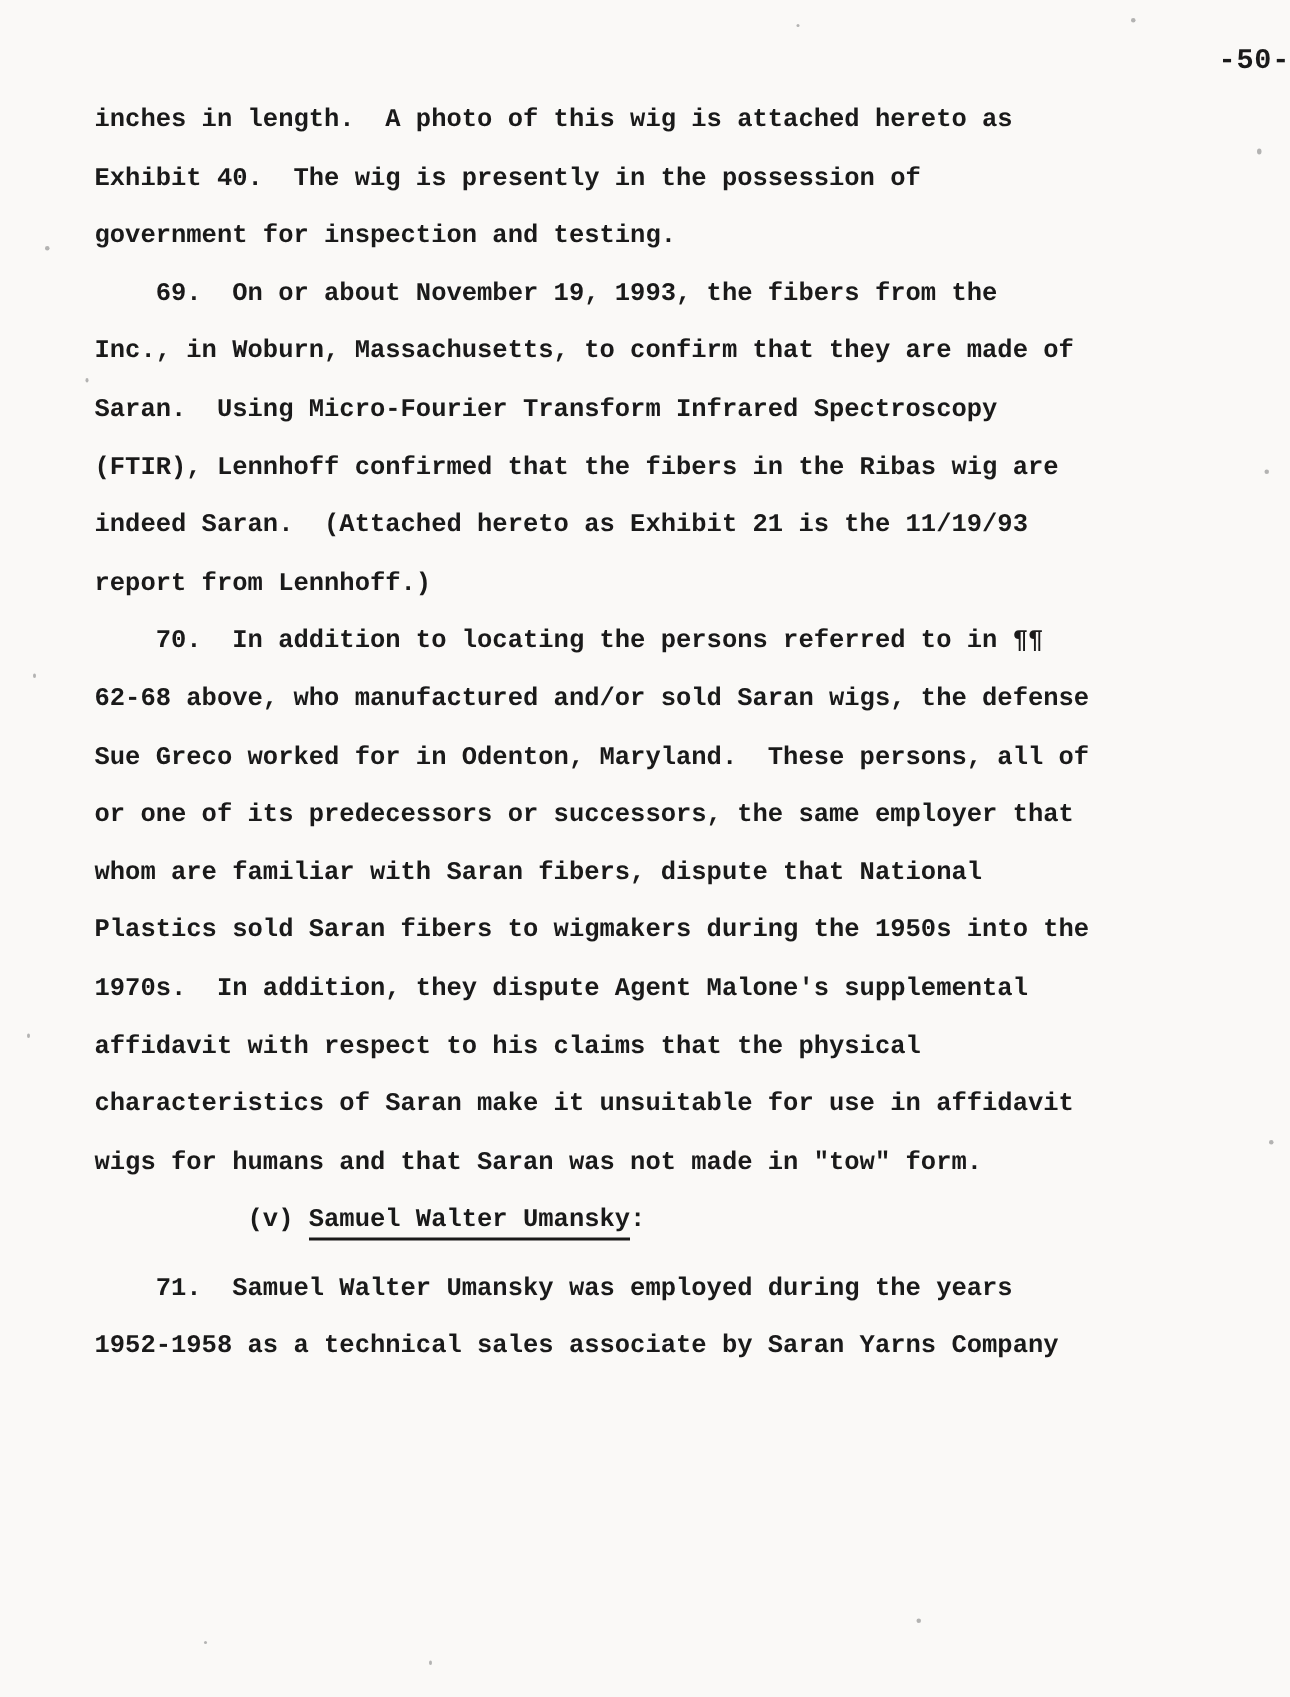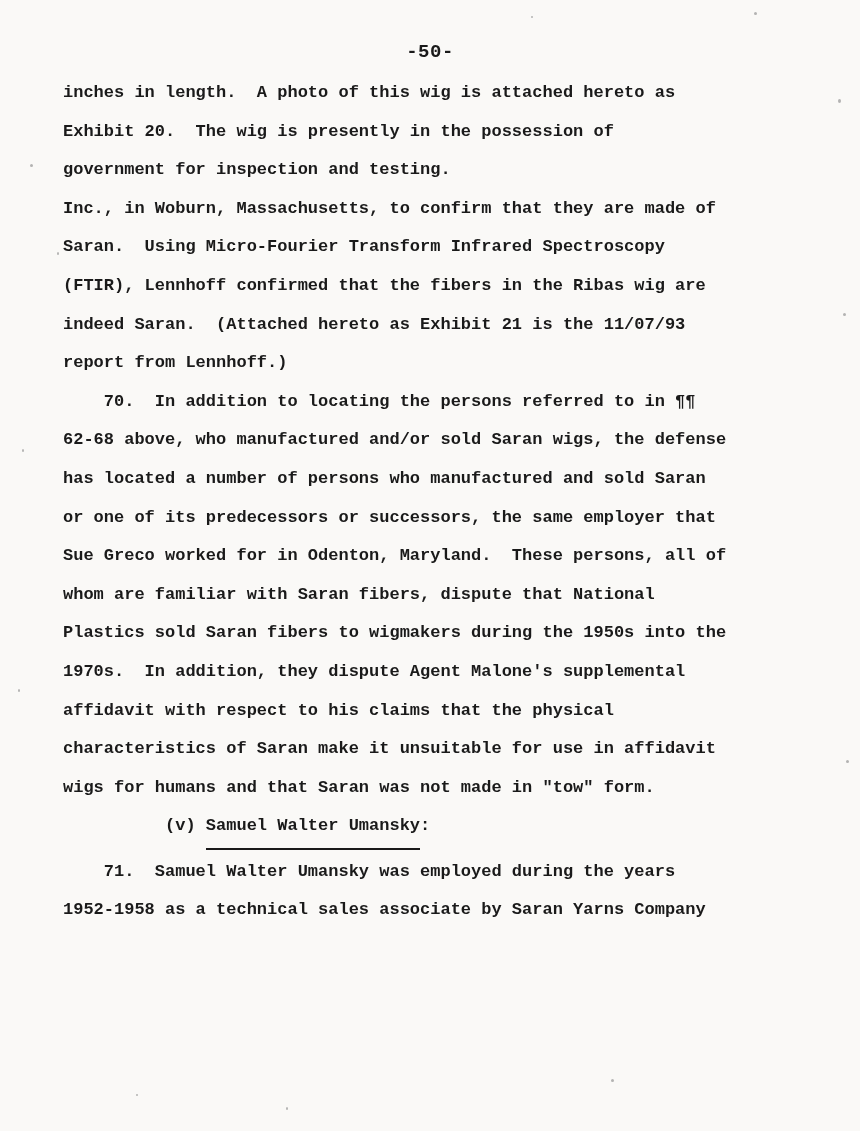--- a/index.html
+++ b/index.html
@@ -15,22 +15,22 @@
     color: #1a1a1a;
     overflow: hidden;
     position: relative;
   }
   .page {
     position: relative;
     width: 860px;
     height: 1131px;
   }
   .page-number {
-    text-align: center;
-    padding-top: 40px;
+    text-align: right;
+    padding-top: 28px;
     line-height: 24px;
     font-size: 19px;
     font-weight: 700;
     letter-spacing: 0.5px;
   }
   .doc-body {
     margin-top: 10px;
     padding-left: 63px;
     font-size: 17px;
     font-weight: 700;
@@ -38,57 +38,57 @@
   }
   .line {
     white-space: pre;
     height: 38.6px;
   }
   .block.heading {
     margin-bottom: 7px;
   }
   .underlined {
     border-bottom: 2.5px solid #1a1a1a;
-    padding-bottom: 13px;
+    padding-bottom: 2px;
   }
   
   .speck {
     position: absolute;
     background: #8d8d8d;
     border-radius: 50%;
     opacity: 0.65;
     pointer-events: none;
   }
 </style>
 </head>
 <body>
 
 <div class="page">
 
   <div class="page-number">-50-</div>
 
   <div class="doc-body">
       <div class="block paragraph">
         <div class="line">inches in length.  A photo of this wig is attached hereto as</div>
-        <div class="line">Exhibit 20.  The wig is presently in the possession of</div>
+        <div class="line">Exhibit 40.  The wig is presently in the possession of</div>
         <div class="line">government for inspection and testing.</div>
       </div>
       <div class="block paragraph">
+        <div class="line">    69.  On or about November 19, 1993, the fibers from the</div>
         <div class="line">Inc., in Woburn, Massachusetts, to confirm that they are made of</div>
         <div class="line">Saran.  Using Micro-Fourier Transform Infrared Spectroscopy</div>
         <div class="line">(FTIR), Lennhoff confirmed that the fibers in the Ribas wig are</div>
-        <div class="line">indeed Saran.  (Attached hereto as Exhibit 21 is the 11/07/93</div>
+        <div class="line">indeed Saran.  (Attached hereto as Exhibit 21 is the 11/19/93</div>
         <div class="line">report from Lennhoff.)</div>
       </div>
       <div class="block paragraph">
         <div class="line">    70.  In addition to locating the persons referred to in ¶¶</div>
         <div class="line">62-68 above, who manufactured and/or sold Saran wigs, the defense</div>
-        <div class="line">has located a number of persons who manufactured and sold Saran</div>
+        <div class="line">Sue Greco worked for in Odenton, Maryland.  These persons, all of</div>
         <div class="line">or one of its predecessors or successors, the same employer that</div>
-        <div class="line">Sue Greco worked for in Odenton, Maryland.  These persons, all of</div>
         <div class="line">whom are familiar with Saran fibers, dispute that National</div>
         <div class="line">Plastics sold Saran fibers to wigmakers during the 1950s into the</div>
         <div class="line">1970s.  In addition, they dispute Agent Malone's supplemental</div>
         <div class="line">affidavit with respect to his claims that the physical</div>
         <div class="line">characteristics of Saran make it unsuitable for use in affidavit</div>
         <div class="line">wigs for humans and that Saran was not made in "tow" form.</div>
       </div>
       <div class="block heading">
         <div class="line"><span>          (v) </span><span class="underlined">Samuel Walter Umansky</span><span>:</span></div>
       </div>

